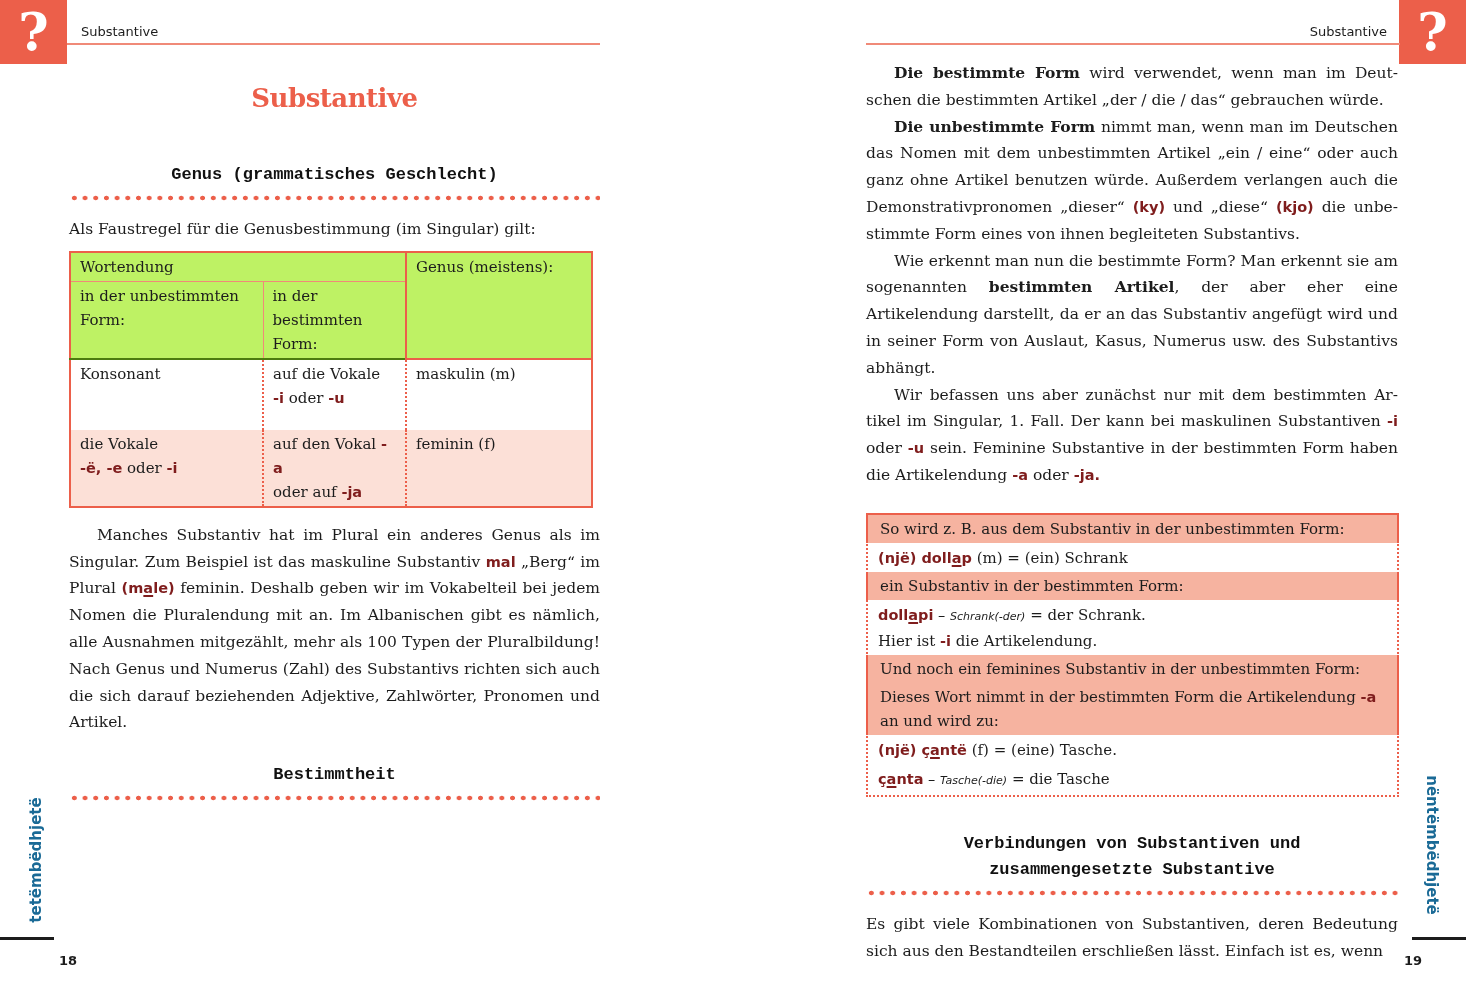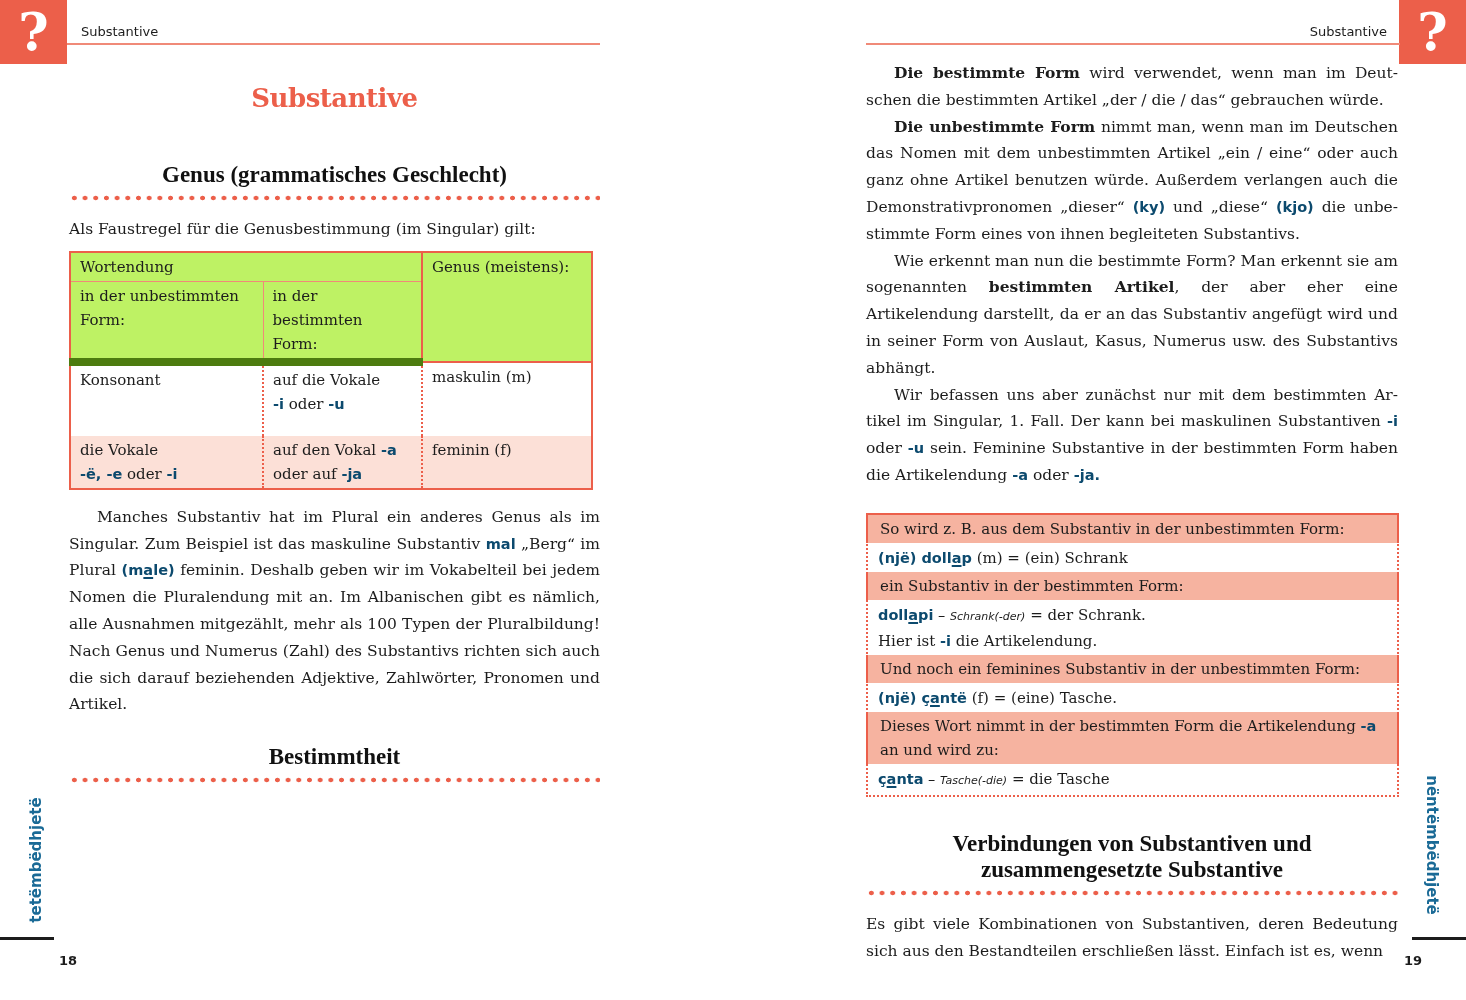--- a/index.html
+++ b/index.html
@@ -25,39 +25,39 @@
 
   .content { position: absolute; font-size: 15.5px; line-height: 26.8px; text-align: justify; hyphens: manual; }
   .page-left .content { left: 69px; width: 531px; top: 78px; }
   .page-right .content { left: 133px; width: 532px; top: 60px; }
 
   .main-title { font-family: "DejaVu Serif", serif; font-weight: bold; color: #ec5f4a; font-size: 26px; text-align: center; line-height: 40px; margin-bottom: 18px; letter-spacing: -0.5px; }
 
   p { margin: 0; }
   p.indent { text-indent: 28px; }
 
-  .section-head { font-family: Liberation Serif, serif; font-weight: bold; font-size: 23px; text-align: center; line-height: 26px; color: #111; }
+  .section-head { font-family: Liberation Mono, monospace; font-weight: bold; font-size: 17px; text-align: center; line-height: 26px; color: #111; }
   .dots { height: 8px; margin: 6px 0 14px 0;
     background-image: radial-gradient(circle, #ec5f4a 2.2px, transparent 2.6px);
     background-size: 10.7px 8px; background-repeat: repeat-x; background-position: left center; }
 
-  .hl { font-family: "DejaVu Sans", sans-serif; font-weight: bold; color: #0c4a6e; font-size: 14.5px; }
+  .hl { font-family: "DejaVu Sans", sans-serif; font-weight: bold; color: #7f1d1d; font-size: 14.5px; }
   .ul { text-decoration: underline; text-decoration-thickness: 2px; text-underline-offset: 2px; }
   b.strong { font-weight: bold; }
   .it { font-family: "DejaVu Sans", sans-serif; font-style: italic; font-size: 11px; }
   .sans { font-family: "DejaVu Sans", sans-serif; font-size: 14.5px; }
 
   
   table.genus { width: 524px; border-collapse: collapse; border: 2px solid #ec5f4a; margin: 8px 0 14px 0; font-size: 15px; line-height: 24px; text-align: left; }
   table.genus td { padding: 2px 10px 2px 9px; vertical-align: top; }
   table.genus tr.hdr td { background: #bef264; }
   table.genus tr.hdr1 td { border-bottom: 1px solid #f08a78; }
   table.genus td.genus-hd { border-left: 2px solid #ec5f4a; }
   table.genus td.sub1 { border-right: 1px solid #f08a78; }
-  table.genus tr.hdr2 td { border-bottom: 8px solid #4d7c0f; margin-left: 36px; }
+  table.genus tr.hdr2 td { border-bottom: 2px solid #4d7c0f; margin-left: 36px; }
   table.genus tr.r1 td { background: #ffffff; }
   table.genus tr.r2 td { background: #fce0d7; }
   table.genus tr.body td.c2 { border-left: 2px dotted #ec5f4a; }
   table.genus tr.body td.c3 { border-left: 2px dotted #ec5f4a; }
   table.genus tr.r1 td { padding-bottom: 20px; }
 
   
   .example-box { margin: 24px 0 0 0; width: 533px; border-left: 2px dotted #ec5f4a; border-right: 2px dotted #ec5f4a; border-bottom: 2px dotted #ec5f4a; border-top: 2px solid #ec5f4a; font-size: 15px; line-height: 24px; text-align: left; }
   .ex-row { padding: 2px 10px 2px 10px; }
   .ex-row.shade { background: #f6b3a0; border-left: 2px solid #ec5f4a; border-right: 2px solid #ec5f4a; margin: 0 -2px; padding-left: 12px; padding-right: 12px; }
@@ -89,21 +89,21 @@
 
     <div class="gap-md"></div>
     <h2 class="section-head">Genus (grammatisches Geschlecht)</h2>
     <div class="dots"></div>
     <p>Als Faustregel für die Genusbestimmung (im Singular) gilt:</p>
 
     <table class="genus">
       <tbody>
           <tr class="hdr hdr1">
         <td colspan="2">Wortendung</td>
-        <td rowspan="2" class="genus-hd" style="border-bottom:2px solid #ec5f4a; width:170px;">Genus (meistens):</td>
+        <td rowspan="2" class="genus-hd" style="border-bottom:2px solid #ec5f4a; width:186px;">Genus (meistens):</td>
       </tr>
       <tr class="hdr hdr2">
         <td class="sub1" style="width:193px;">in der unbestimmten Form:</td>
         <td>in der bestimmten Form:</td>
       </tr>
       <tr class="body r1">
         <td class="c1">Konsonant</td>
         <td class="c2">
           <span>auf die Vokale</span><br>
           <span class="hl">-i</span><span> oder </span><span class="hl">-u</span>
@@ -146,22 +146,22 @@
     <p class="indent"><b class="strong">Die unbestimmte Form</b><span> nimmt man, wenn man im Deutschen das Nomen mit dem unbestimmten Artikel „ein / eine“ oder auch ganz ohne Artikel benutzen würde. Außerdem verlangen auch die Demonstrativpronomen „dieser“ </span><span class="hl">(ky)</span><span> und „diese“ </span><span class="hl">(kjo)</span><span> die unbe­stimmte Form eines von ihnen begleiteten Substantivs.</span></p>
     <p class="indent"><span>Wie erkennt man nun die bestimmte Form? Man erkennt sie am sogenannten </span><b class="strong">bestimmten Artikel</b><span>, der aber eher eine Artikelendung darstellt, da er an das Substantiv angefügt wird und in seiner Form von Auslaut, Kasus, Numerus usw. des Subs­tantivs abhängt.</span></p>
     <p class="indent"><span>Wir befassen uns aber zunächst nur mit dem bestimmten Ar­tikel im Singular, 1. Fall. Der kann bei maskulinen Substantiven </span><span class="hl">-i</span><span> oder </span><span class="hl">-u</span><span> sein. Feminine Substantive in der bestimmten Form haben die Artikelendung </span><span class="hl">-a</span><span> oder </span><span class="hl">-ja.</span></p>
 
     <div class="example-box">
       <div class="ex-row shade">So wird z. B. aus dem Substantiv in der unbestimmten Form:</div>
       <div class="ex-row white"><span class="hl"><span>(një) doll</span><span class="ul">a</span><span>p</span></span><span> (m) = (ein) Schrank</span></div>
       <div class="ex-row shade">ein Substantiv in der bestimmten Form:</div>
       <div class="ex-row white"><span class="hl"><span>doll</span><span class="ul">a</span><span>pi</span></span><span class="sans"> – </span><span class="it">Schrank(-der)</span><span> = der Schrank.</span><br><span>Hier ist </span><span class="hl">-i</span><span> die Artikelendung.</span></div>
       <div class="ex-row shade">Und noch ein feminines Substantiv in der unbestimmten Form:</div>
+      <div class="ex-row shade"><span>Dieses Wort nimmt in der bestimmten Form die Artikelendung </span><span class="hl">-a</span><span> an und wird zu:</span></div>
       <div class="ex-row white"><span class="hl"><span>(një) ç</span><span class="ul">a</span><span>ntë</span></span><span> (f) = (eine) Tasche.</span></div>
-      <div class="ex-row shade"><span>Dieses Wort nimmt in der bestimmten Form die Artikelendung </span><span class="hl">-a</span><span> an und wird zu:</span></div>
       <div class="ex-row white"><span class="hl"><span>ç</span><span class="ul">a</span><span>nta</span></span><span class="sans"> – </span><span class="it">Tasche(-die)</span><span> = die Tasche</span></div>
     </div>
 
     <div style="height:34px"></div>
     <h2 class="section-head"><span>Verbindungen von Substantiven und</span><br><span>zusammengesetzte Substantive</span></h2>
     <div class="dots"></div>
     <p>Es gibt viele Kombinationen von Substantiven, deren Bedeutung sich aus den Bestandteilen erschließen lässt. Einfach ist es, wenn</p>
   </div>
 
   <div class="side-label">nëntëmbëdhjetë</div>

